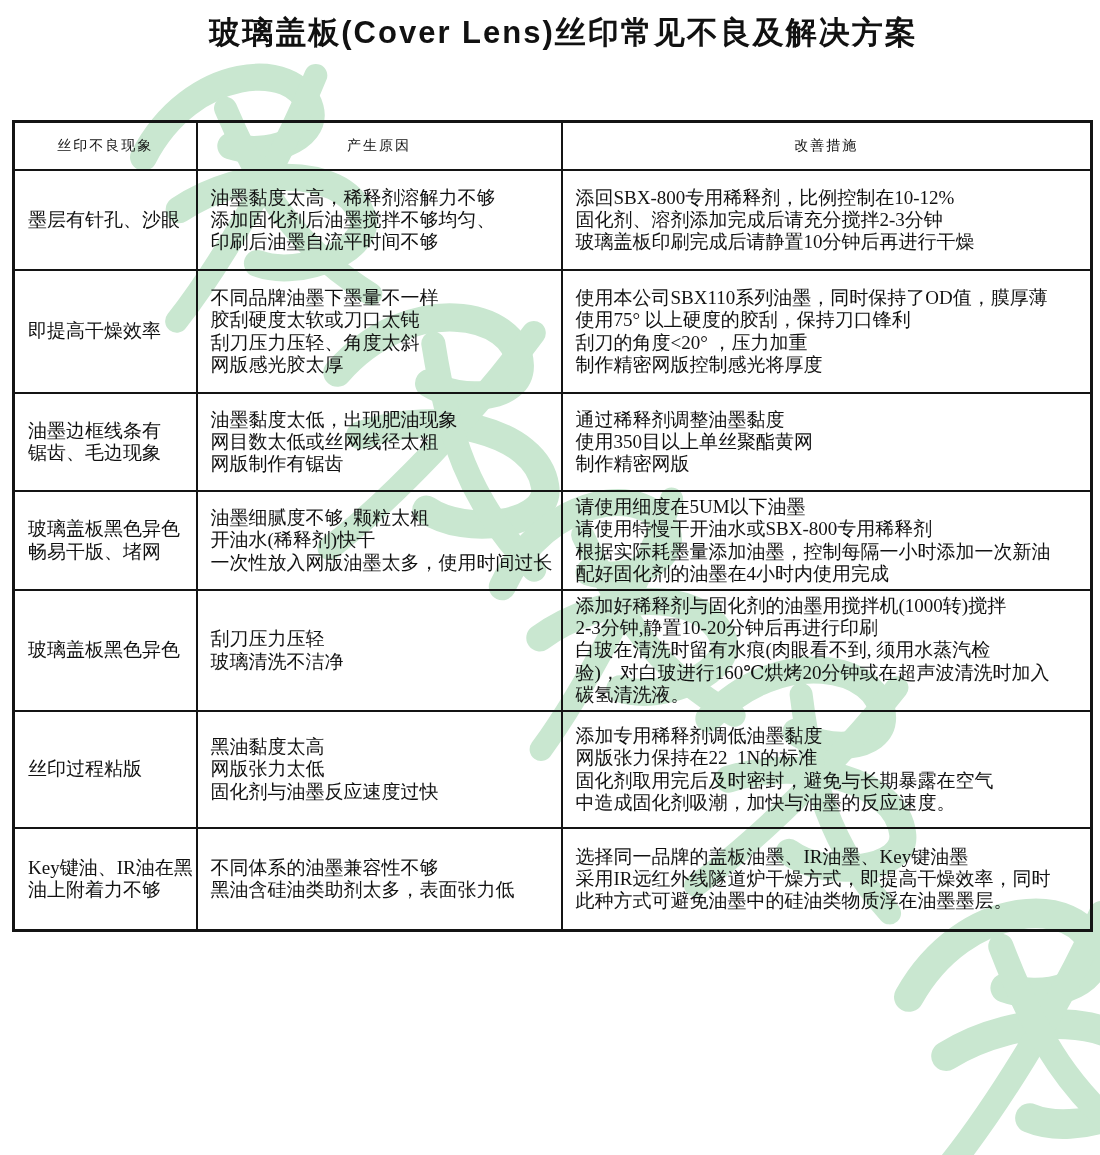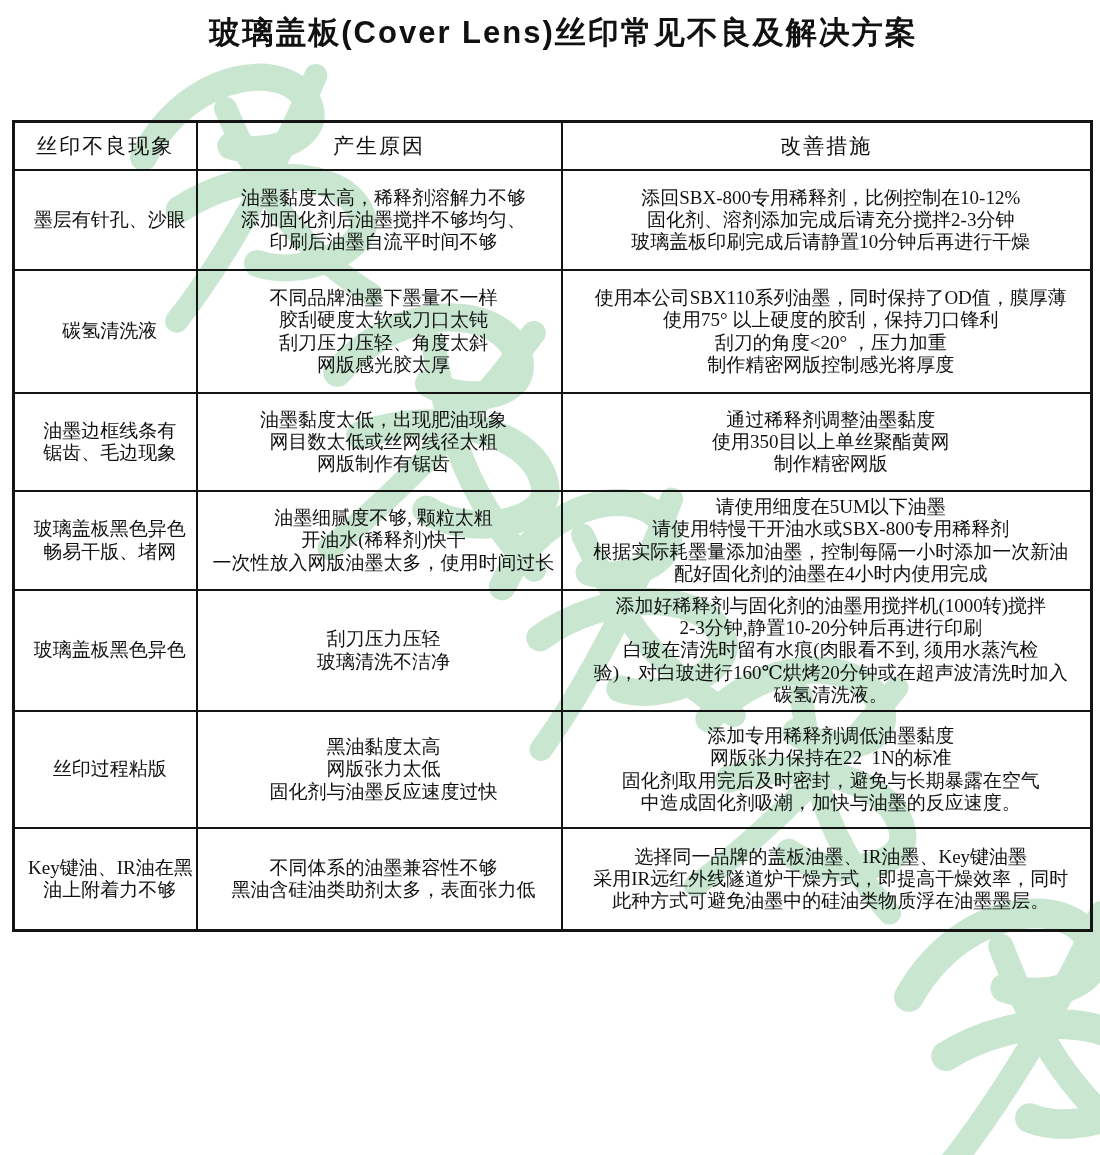--- a/index.html
+++ b/index.html
@@ -32,30 +32,29 @@
     border-collapse:collapse;
     table-layout:fixed;
     width:1078px;
     background:transparent;
   }
   table.main,table.main th,table.main td{border:2px solid #141414;}
   table.main{border-width:3px;}
   th{
     height:44px;
     font-weight:normal;
-    font-size:21px;
+    font-size:14px;
     text-align:center;
     letter-spacing:2px;
   }
   td{
     vertical-align:middle;
     padding:4px 4px 4px 13px;
     font-size:19px;
     line-height:1.17;
-    text-align:center;
   }
   .line{white-space:pre;}
   
   .footer{
     position:relative;z-index:1;
     margin:106px 0 0 30px;
     font-family:"Liberation Sans","DejaVu Sans",sans-serif;
     font-weight:bold;
     font-size:26px;
     letter-spacing:2px;
@@ -109,21 +108,21 @@
             <div class="line">印刷后油墨自流平时间不够</div>
           </td>
           <td>
             <div class="line">添回SBX-800专用稀释剂，比例控制在10-12%</div>
             <div class="line">固化剂、溶剂添加完成后请充分搅拌2-3分钟</div>
             <div class="line">玻璃盖板印刷完成后请静置10分钟后再进行干燥</div>
           </td>
         </tr>
         <tr style="height: 123px;">
           <td>
-            <div class="line">碳氢清洗液</div>
+            <div class="line">即提高干燥效率</div>
           </td>
           <td>
             <div class="line">不同品牌油墨下墨量不一样</div>
             <div class="line">胶刮硬度太软或刀口太钝</div>
             <div class="line">刮刀压力压轻、角度太斜</div>
             <div class="line">网版感光胶太厚</div>
           </td>
           <td>
             <div class="line">使用本公司SBX110系列油墨，同时保持了OD值，膜厚薄</div>
             <div class="line">使用75° 以上硬度的胶刮，保持刀口锋利</div>

